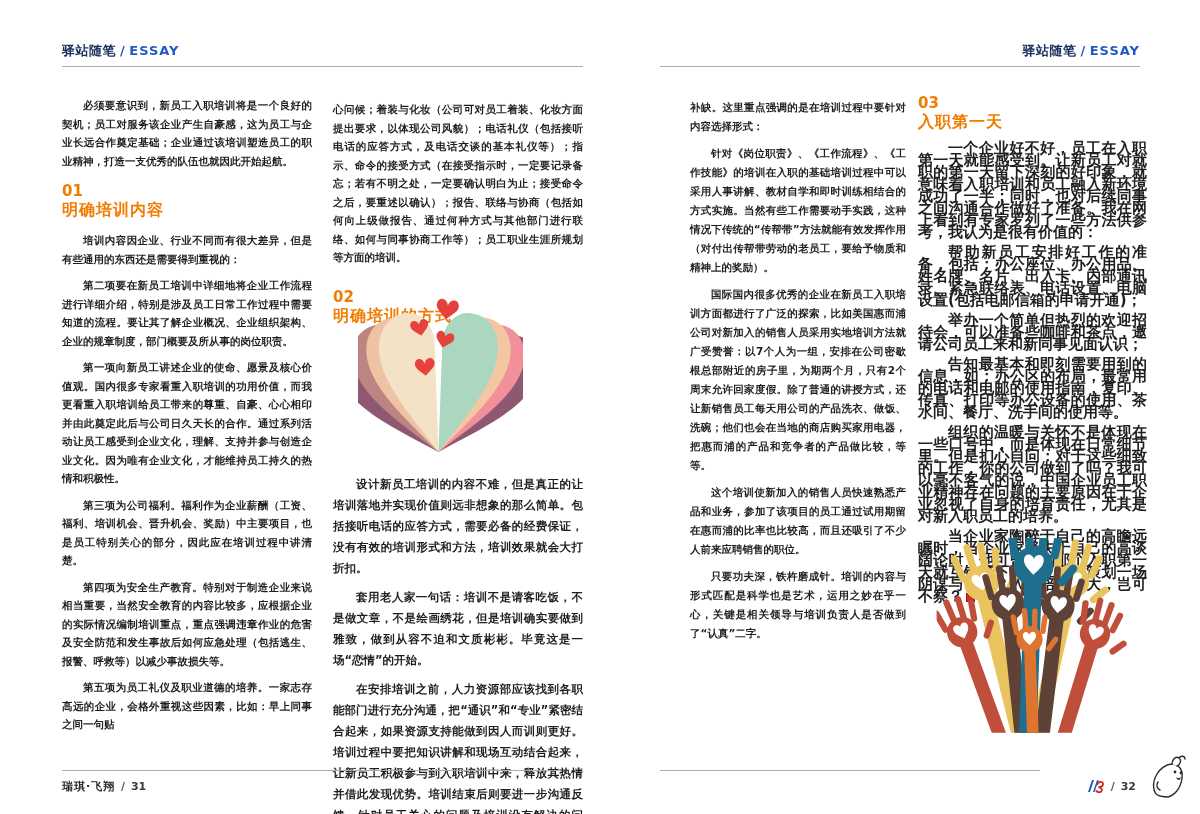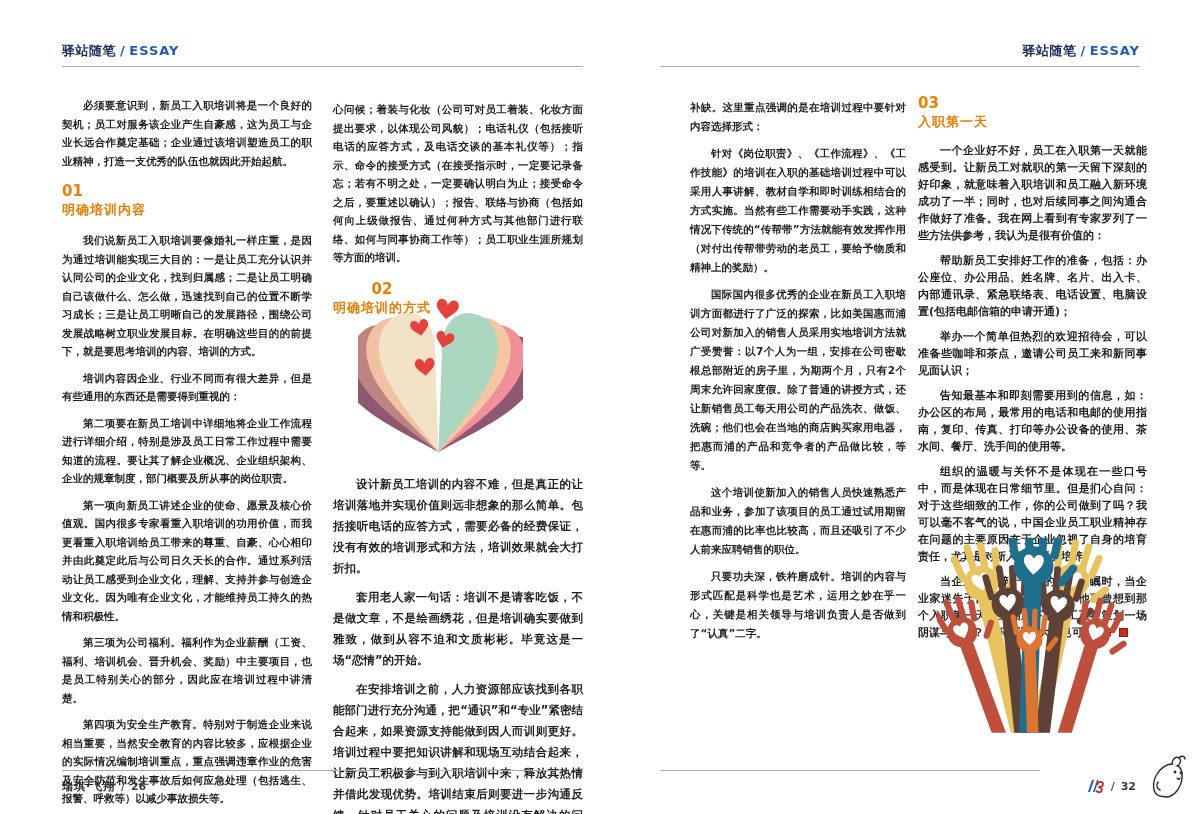--- a/index.html
+++ b/index.html
@@ -16,32 +16,32 @@
   .rule-hl{left:62px;top:66px;width:521px;}
   .rule-hr{left:660px;top:66px;width:480px;}
   .rule-fl{left:62px;top:770px;width:498px;}
   .rule-fr{left:660px;top:770px;width:380px;}
   
   .col{position:absolute;text-align:justify;color:#1f1f1f;font-weight:bold;}
   .col p{margin:8px 0 5px 0;text-indent:2em;}
   .col p.cont{text-indent:0;}
   .c-std{font-size:10.5px;line-height:18.5px;}
   .c-big{font-size:11.5px;line-height:21px;}
-  .c-sm{font-size:11px;line-height:17px;}
+  .c-sm{font-size:15px;line-height:12px;}
   .col1{left:62px;top:88px;width:250px;}
   .col2a{left:333px;top:92px;width:250px;}
   .col2b{left:333px;top:466px;width:250px;}
   .col3{left:690px;top:90px;width:216px;font-size:10.5px;line-height:19px;}
   .col4{left:918px;top:134px;width:229px;}
   
   .sec{margin:14px 0 10px 0;}
   .sec .num{color:#f07c00;font-size:15px;font-weight:bold;line-height:15px;}
-  .sec .ttl{color:#f07c00;font-size:13px;font-weight:bold;line-height:22px;letter-spacing:1px;}
+  .sec .ttl{color:#f07c00;font-size:16px;font-weight:bold;line-height:22px;letter-spacing:1px;}
   .sec-abs{position:absolute;}
-  .sec2{left:333px;top:268px;text-align:center;}
+  .sec2{left:333px;top:276px;}
   .sec3{left:918px;top:82px;}
   
   .heart-illo{position:absolute;left:358px;top:288px;width:165px;height:172px;}
   .hands-illo{position:absolute;left:933px;top:538px;width:200px;height:208px;}
   .mascot{position:absolute;left:1146px;top:752px;width:42px;height:50px;}
   
   .ftr{position:absolute;top:779px;font-size:11px;font-weight:bold;color:#3a3a3a;white-space:nowrap;}
   .ftr-left{left:62px;}
   .ftr-right{right:64px;display:flex;align-items:center;gap:4px;}
   .ftr .brand{color:#2b2b2b;letter-spacing:1px;}
@@ -63,21 +63,20 @@
   </div>
   <div class="rule rule-hl"></div>
   <div class="rule rule-hr"></div>
 
   <div class="col col1 c-std">
     <p>必须要意识到，新员工入职培训将是一个良好的契机；员工对服务该企业产生自豪感，这为员工与企业长远合作奠定基础；企业通过该培训塑造员工的职业精神，打造一支优秀的队伍也就因此开始起航。</p>
     <div class="sec">
       <div class="num">01</div>
       <div class="ttl">明确培训内容</div>
     </div>
-    <p>我们说新员工入职培训要像婚礼一样庄重，是因为通过培训能实现三大目的：一是让员工充分认识并认同公司的企业文化，找到归属感；二是让员工明确自己该做什么、怎么做，迅速找到自己的位置不断学习成长；三是让员工明晰自己的发展路径，围绕公司发展战略树立职业发展目标。在明确这些目的的前提下，就是要思考培训的内容、培训的方式。</p>
     <p>培训内容因企业、行业不同而有很大差异，但是有些通用的东西还是需要得到重视的：</p>
     <p>第二项要在新员工培训中详细地将企业工作流程进行详细介绍，特别是涉及员工日常工作过程中需要知道的流程。要让其了解企业概况、企业组织架构、企业的规章制度，部门概要及所从事的岗位职责。</p>
     <p>第一项向新员工讲述企业的使命、愿景及核心价值观。国内很多专家看重入职培训的功用价值，而我更看重入职培训给员工带来的尊重、自豪、心心相印并由此奠定此后与公司日久天长的合作。通过系列活动让员工感受到企业文化，理解、支持并参与创造企业文化。因为唯有企业文化，才能维持员工持久的热情和积极性。</p>
     <p>第三项为公司福利。福利作为企业薪酬（工资、福利、培训机会、晋升机会、奖励）中主要项目，也是员工特别关心的部分，因此应在培训过程中讲清楚。</p>
     <p>第四项为安全生产教育。特别对于制造企业来说相当重要，当然安全教育的内容比较多，应根据企业的实际情况编制培训重点，重点强调违章作业的危害及安全防范和发生事故后如何应急处理（包括逃生、报警、呼救等）以减少事故损失等。</p>
     <p>第五项为员工礼仪及职业道德的培养。一家志存高远的企业，会格外重视这些因素，比如：早上同事之间一句贴</p>
   </div>
 
   <div class="col col2a c-std">
     <p class="cont">心问候；着装与化妆（公司可对员工着装、化妆方面提出要求，以体现公司风貌）；电话礼仪（包括接听电话的应答方式，及电话交谈的基本礼仪等）；指示、命令的接受方式（在接受指示时，一定要记录备忘；若有不明之处，一定要确认明白为止；接受命令之后，要重述以确认）；报告、联络与协商（包括如何向上级做报告、通过何种方式与其他部门进行联络、如何与同事协商工作等）；员工职业生涯所规划等方面的培训。</p>
@@ -164,21 +163,21 @@
       <use href="#hand" transform="translate(92,112) rotate(-2) scale(0.76)" fill="#df7330"></use>
     </g>
   </svg>
 
   <div class="rule rule-fl"></div>
   <div class="rule rule-fr"></div>
 
   <div class="ftr ftr-left">
     <span class="brand">瑞琪·飞翔</span>
     <span class="psep">/</span>
-    <span>26</span>
+    <span>31</span>
   </div>
 
   <div class="ftr ftr-right">
     <svg class="logo-mini" width="20" height="14" viewBox="0 0 20 14" xmlns="http://www.w3.org/2000/svg">
       <path d="M3,13 L7,1 L9,1 L5,13 Z" fill="#1f5ac0"></path>
       <path d="M8,13 L12,1 L13.6,1 L9.6,13 Z" fill="#1f5ac0"></path>
       <path d="M12,6 C13,2 18,2 18,5 C18,7.5 15,8 13.5,8 C16,8.5 17.5,10 16.5,12 C15.5,14 12,13.5 11,11.5" fill="none" stroke="#cf2b24" stroke-width="1.8"></path>
     </svg>
     <span class="psep">/</span>
     <span>32</span>

